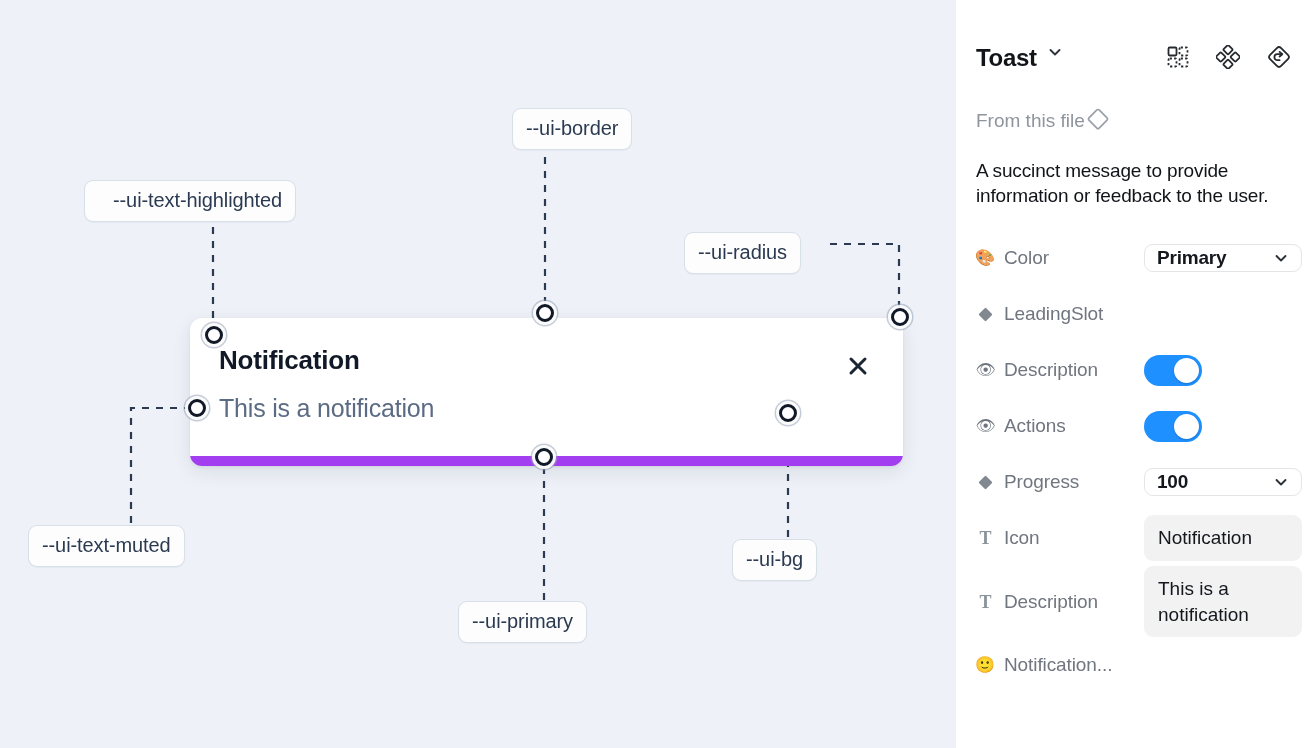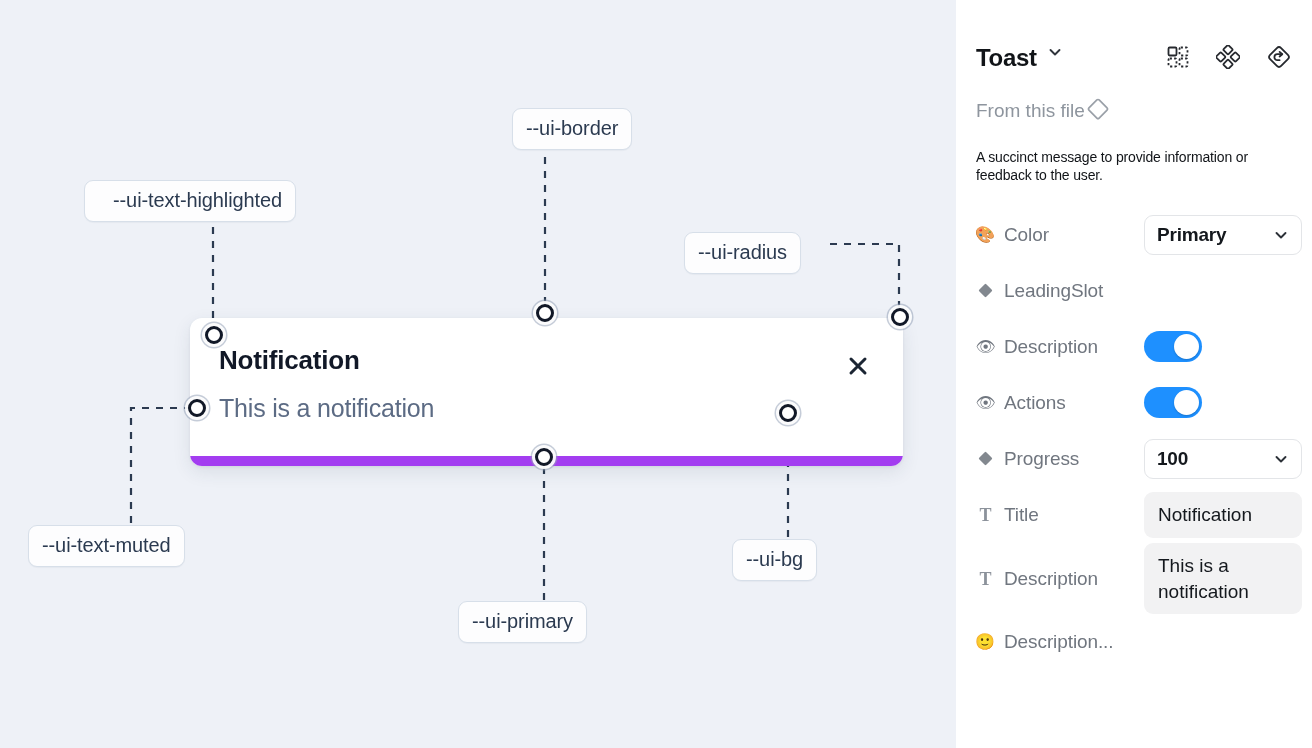--- a/index.html
+++ b/index.html
@@ -92,47 +92,48 @@
     font-size: 24px; font-weight: 700; color: #111418; letter-spacing: -0.3px;
   }
   .caret { margin-left: 10px; color: #30353c; display: inline-flex; cursor: pointer; }
   #panel-head-icons {
     margin-left: auto; display: flex; align-items: center; gap: 26px; padding-right: 4px;
   }
   .hicon { color: #26292e; display: inline-flex; cursor: pointer; }
 
   #from-file {
     display: flex; align-items: center; 
+    margin-top: 10px;
   }
   #from-file-label { font-size: 19px; color: #8e959e; }
 
   #panel-desc {
     margin-top: 22px;
-    font-size: 14px; line-height: 1.32; color: #111418;
+    font-size: 19px; line-height: 1.32; color: #111418;
     letter-spacing: -0.15px;
     width: 330px;
   }
 
   #props { margin-top: 22px; }
   .prow {
     display: flex; align-items: center;
     min-height: 56px;
   }
   .plabel {
     display: flex; align-items: center; gap: 9px;
     width: 168px; flex: 0 0 168px;
     font-size: 19px; color: #70767f; letter-spacing: -0.1px;
     white-space: nowrap; overflow: hidden;
   }
   .picon { width: 19px; height: 19px; display: inline-flex; align-items: center; justify-content: center; font-size: 16px; line-height: 1; flex: 0 0 19px; }
   .picon.serif { font-family: "Liberation Serif", serif; font-weight: 700; font-size: 18px; color: #8c929b; }
   .pctl { flex: 1; display: flex; justify-content: flex-start; }
 
   .select {
-    width: 158px; height: 40px;
+    width: 158px; height: 28px;
     background: #fff; border: 1px solid #e3e5e8; border-radius: 9px;
     display: flex; align-items: center;
     padding: 0 12px;
     font-size: 19px; color: #14181d; font-weight: 600;
     cursor: pointer;
   }
   .select .val { letter-spacing: -0.2px; }
   .select .chev { margin-left: auto; color: #2c3138; display: inline-flex; }
   .select .lead-diamond { margin-right: 9px; display: inline-flex; }
 
@@ -327,39 +328,39 @@
                   <path d="M3.5 6 L8 10.5 L12.5 6"></path>
                 </svg>
             </span>
           </div>
         </div>
       </div>
 
       <div class="prow">
         <div class="plabel">
           <span class="picon serif">T</span>
-          <span>Title</span>
+          <span>Icon</span>
         </div>
         <div class="pctl">
           <div class="textfield">Notification</div>
         </div>
       </div>
 
       <div class="prow">
         <div class="plabel">
           <span class="picon serif">T</span>
           <span>Description</span>
         </div>
         <div class="pctl">
           <div class="textfield">This is a notification</div>
         </div>
       </div>
 
       <div class="prow">
         <div class="plabel">
           <span class="picon">🙂</span>
-          <span>Description...</span>
+          <span>Notification...</span>
         </div>
       </div>
 
     </div>
   </div>
 </div>
 
 </body></html>

